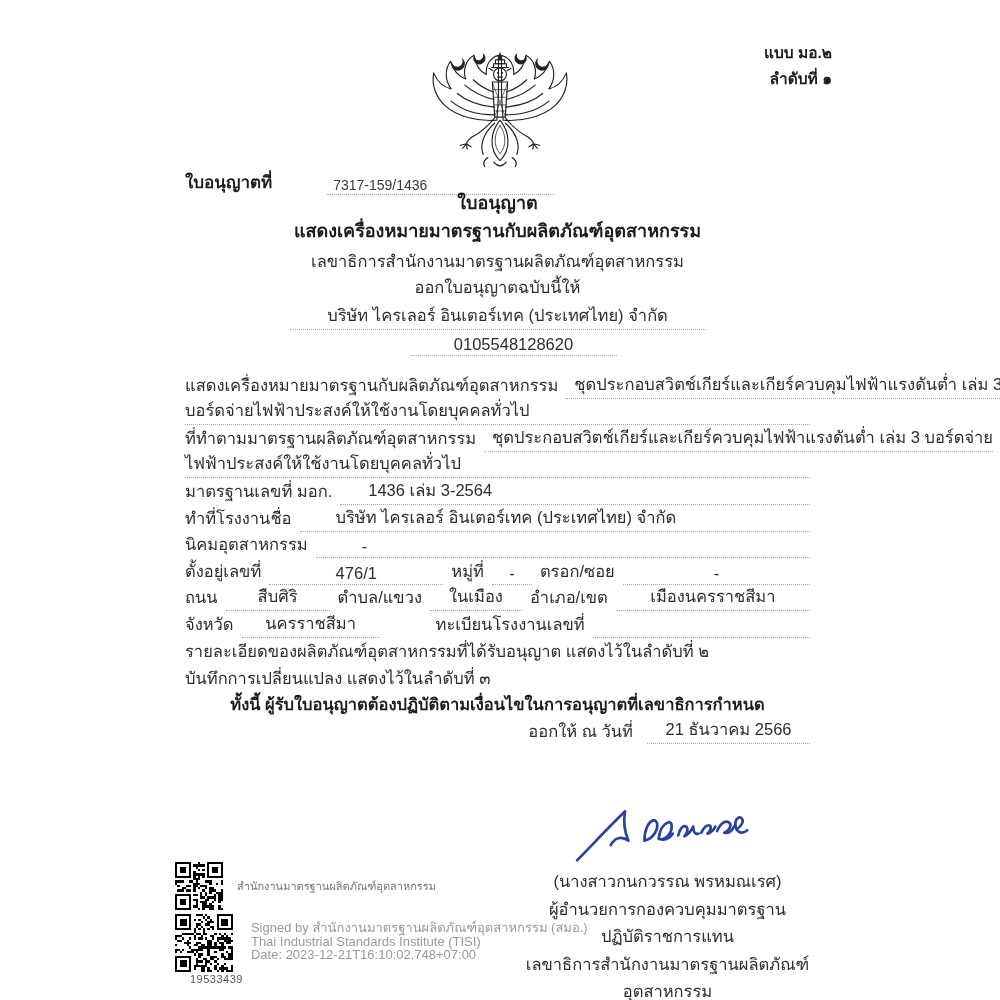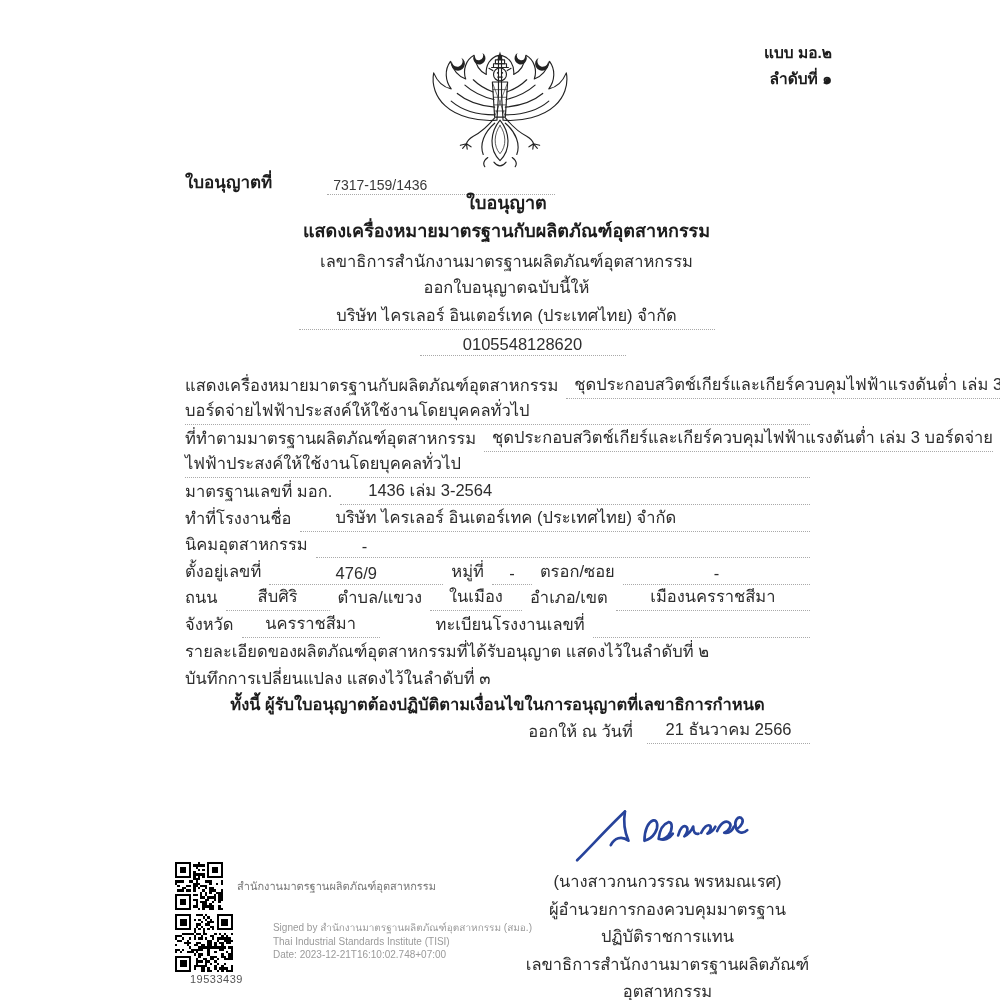--- a/index.html
+++ b/index.html
@@ -18,21 +18,21 @@
   
   .garuda{position:absolute;top:50px;left:50%;transform:translateX(-50%);width:190px;height:122px;}
   .garuda svg{display:block;width:100%;height:100%;}
 
   
   .license-row{position:absolute;left:185px;top:168px;display:flex;align-items:flex-end;font-size:17px;gap:45px;}
   .license-row .lbl{margin-right:10px;}
   .license-row .val{width:222px;padding:0 0 1px 6px;font-size:14px;color:#3a3a3a;}
 
   
-  .header{position:absolute;left:185px;top:190px;width:625px;text-align:center;margin-left:9px;}
+  .header{position:absolute;left:185px;top:190px;width:625px;text-align:center;}
   .header .h-line{line-height:26px;}
   .h1{font-size:18px;margin-bottom:2px;}
   .h2{font-size:18px;margin-bottom:4px;}
   .h3,.h4,.h5{font-size:16.5px;margin-bottom:0px;}
   .company-line{display:inline-block;min-width:404px;padding:2px 6px 1px 6px;font-size:16.5px;}
   .tax-row{display:flex;justify-content:center;align-items:flex-end;margin-top:5px;font-size:16.5px;transform:translateX(8px);}
   .tax-row .tax-val{width:206px;margin-left:16px;text-align:center;padding-bottom:1px;}
 
   
   .fields{position:absolute;left:185px;top:372px;width:625px;font-size:16.5px;}
@@ -52,21 +52,21 @@
   .sig-scrawl{width:195px;height:64px;margin:0 auto 4px auto;}
   .sig .line{line-height:27.5px;}
 
   
   .footer{position:absolute;left:175px;top:862px;}
   .frow{display:flex;align-items:center;}
   .qr1{width:48px;height:48px;}
   .qr2{width:58px;height:58px;}
   .qr1-label{margin-left:14px;font-size:11px;color:#777777;}
   .frow2{margin-top:4px;align-items:flex-start;}
-  .signed-block{margin-left:30px;padding-top:7px;font-size:10px;line-height:13.5px;color:#9a9a9a;}
+  .signed-block{margin-left:8px;padding-top:7px;font-size:13px;line-height:13.5px;color:#9a9a9a;}
   .docnum{font-size:11px;color:#555555;margin-top:1px;margin-left:15px;letter-spacing:0.5px;}
 </style>
 </head>
 <body>
 
 <div class="corner">
   <div>แบบ มอ.๒</div>
   <div>ลำดับที่ ๑</div>
 </div>
 
@@ -154,21 +154,21 @@
   <div class="row">
     <span class="lbl">ทำที่โรงงานชื่อ</span>
     <span class="ubox vflex" style="padding-left:36px">บริษัท ไครเลอร์ อินเตอร์เทค (ประเทศไทย) จำกัด</span>
   </div>
   <div class="row">
     <span class="lbl">นิคมอุตสาหกรรม</span>
     <span class="ubox vflex" style="padding-left:46px">-</span>
   </div>
   <div class="row">
     <span class="lbl">ตั้งอยู่เลขที่</span>
-    <span class="ubox vfix gap" style="width:174px">476/9</span>
+    <span class="ubox vfix gap" style="width:174px">476/1</span>
     <span class="lbl gap">หมู่ที่</span>
     <span class="ubox vfix gap" style="width:40px">-</span>
     <span class="lbl gap">ตรอก/ซอย</span>
     <span class="ubox vfix gap" style="flex:1">-</span>
   </div>
   <div class="row">
     <span class="lbl">ถนน</span>
     <span class="ubox vfix gap" style="width:104px">สืบศิริ</span>
     <span class="lbl gap">ตำบล/แขวง</span>
     <span class="ubox vfix gap" style="width:92px">ในเมือง</span>

